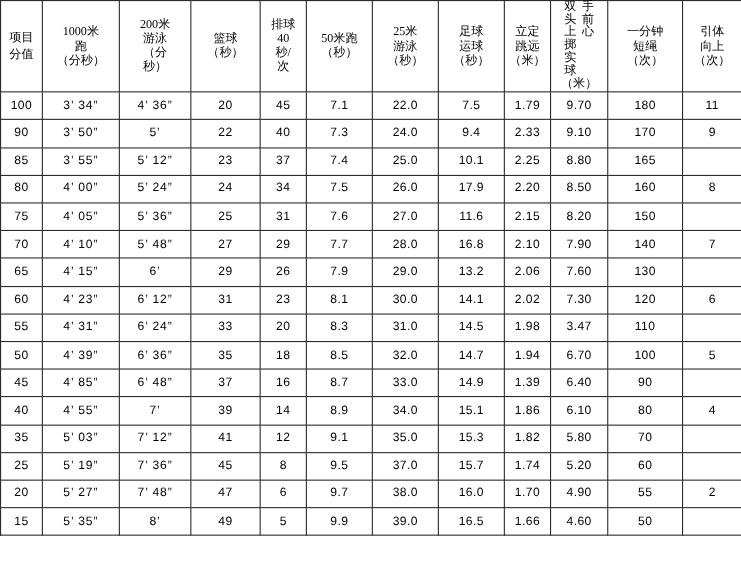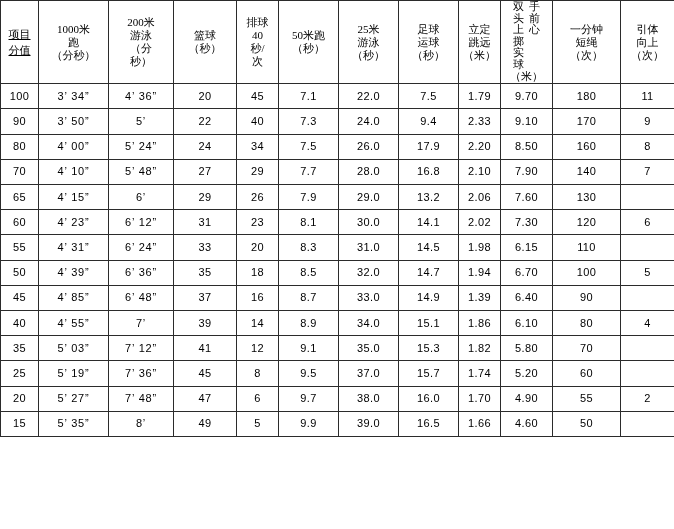--- a/index.html
+++ b/index.html
@@ -51,21 +51,21 @@
     height: 76px;
     font-size: 11.5px;
     letter-spacing: 0px;
   }
 
   thead th .hl {
     display: block;
   }
 
   
-  .hdr-index .hl { margin: 3px 0; text-decoration: underline; }
+  .hdr-index .hl { margin: 3px 0; }
 
   
   .hdr-shotput {
     font-size: 10.5px;
   }
   .hdr-shotput .sp-cols {
     display: flex;
     justify-content: center;
     align-items: flex-start;
     gap: 5px;
@@ -209,34 +209,62 @@
         <td>40</td>
         <td>7.3</td>
         <td>24.0</td>
         <td>9.4</td>
         <td>2.33</td>
         <td>9.10</td>
         <td>170</td>
         <td>9</td>
       </tr>
       <tr>
+        <td>85</td>
+        <td class="col-time">3’ 55”</td>
+        <td class="col-time">5’ 12”</td>
+        <td>23</td>
+        <td>37</td>
+        <td>7.4</td>
+        <td>25.0</td>
+        <td>10.1</td>
+        <td>2.25</td>
+        <td>8.80</td>
+        <td>165</td>
+        <td></td>
+      </tr>
+      <tr>
         <td>80</td>
         <td class="col-time">4’ 00”</td>
         <td class="col-time">5’ 24”</td>
         <td>24</td>
         <td>34</td>
         <td>7.5</td>
         <td>26.0</td>
         <td>17.9</td>
         <td>2.20</td>
         <td>8.50</td>
         <td>160</td>
         <td>8</td>
       </tr>
       <tr>
+        <td>75</td>
+        <td class="col-time">4’ 05”</td>
+        <td class="col-time">5’ 36”</td>
+        <td>25</td>
+        <td>31</td>
+        <td>7.6</td>
+        <td>27.0</td>
+        <td>11.6</td>
+        <td>2.15</td>
+        <td>8.20</td>
+        <td>150</td>
+        <td></td>
+      </tr>
+      <tr>
         <td>70</td>
         <td class="col-time">4’ 10”</td>
         <td class="col-time">5’ 48”</td>
         <td>27</td>
         <td>29</td>
         <td>7.7</td>
         <td>28.0</td>
         <td>16.8</td>
         <td>2.10</td>
         <td>7.90</td>
@@ -274,21 +302,21 @@
       <tr>
         <td>55</td>
         <td class="col-time">4’ 31”</td>
         <td class="col-time">6’ 24”</td>
         <td>33</td>
         <td>20</td>
         <td>8.3</td>
         <td>31.0</td>
         <td>14.5</td>
         <td>1.98</td>
-        <td>6.15</td>
+        <td>3.47</td>
         <td>110</td>
         <td></td>
       </tr>
       <tr>
         <td>50</td>
         <td class="col-time">4’ 39”</td>
         <td class="col-time">6’ 36”</td>
         <td>35</td>
         <td>18</td>
         <td>8.5</td>

